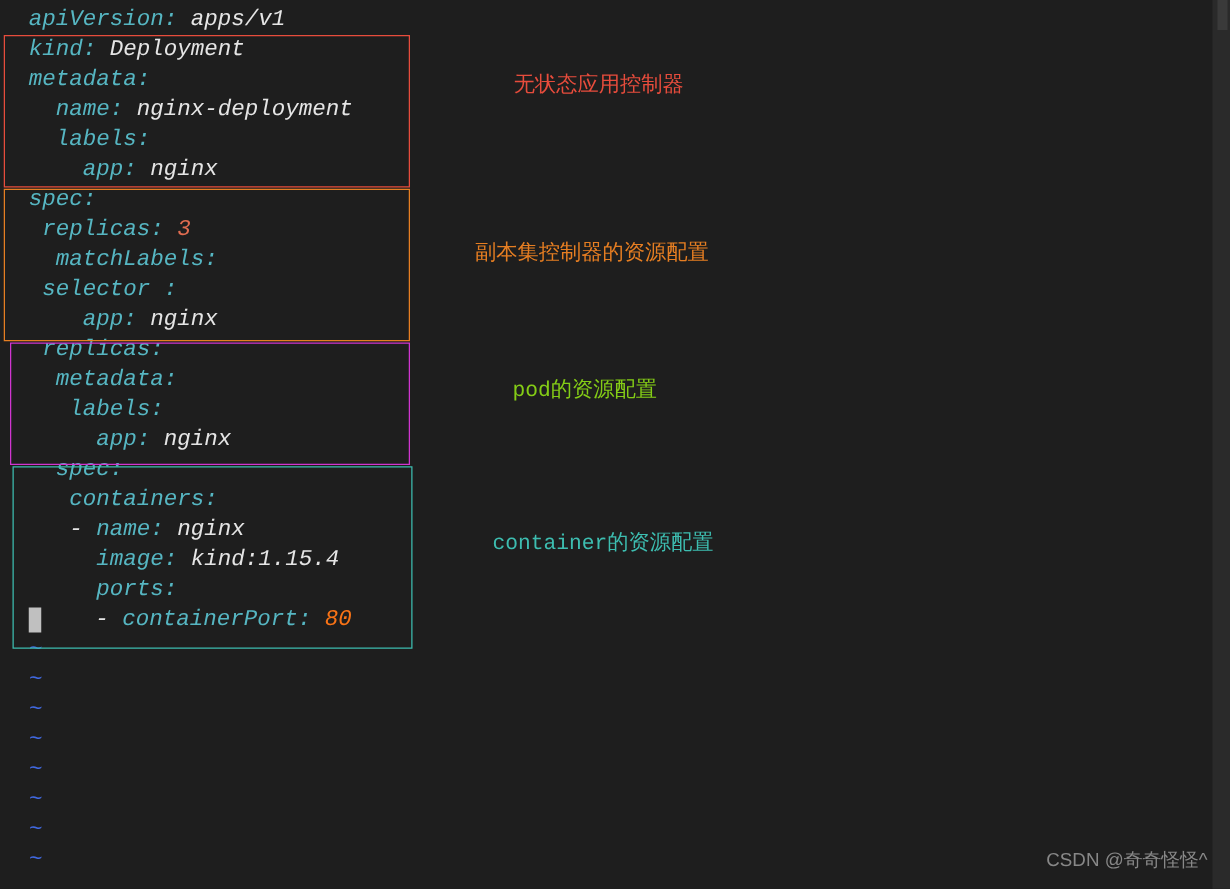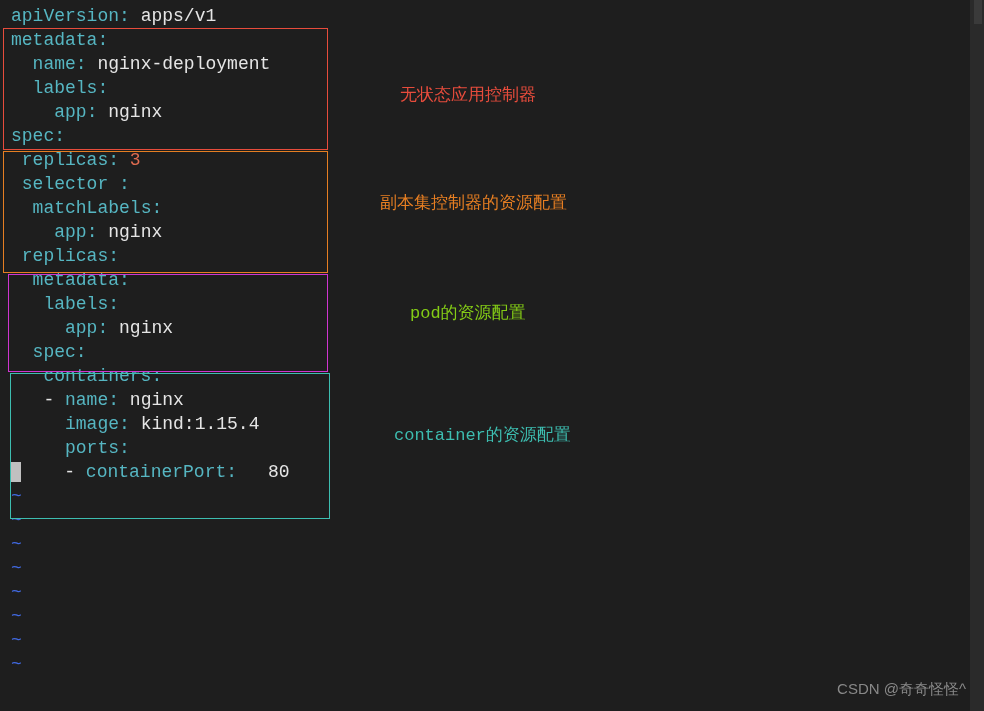--- a/index.html
+++ b/index.html
@@ -12,32 +12,33 @@
       color: #d4d4d4;
       font-family: 'Consolas', 'Monaco', 'Courier New', monospace;
       font-size: 18px;
       line-height: 24px;
       width: 984px;
       height: 711px;
       position: relative;
       overflow: hidden;
     }
     .editor {
-      padding: 4px 0 0 11px;
+      padding: 4px 0 0 23px;
       position: relative;
+      font-style: italic;
     }
     .line {
       white-space: pre;
       height: 24px;
     }
     .key { color: #56b6c2; }
     .colon { color: #56b6c2; }
     .value { color: #e5e5e5; }
     .number { color: #e06c50; }
-    .port-number { color: #e5e5e5; margin-left: 20px; }
+    .port-number { color: #f97316; }
     .tilde { color: #4169e1; }
     .cursor {
       background: #c0c0c0;
       color: #1e1e1e;
       display: inline-block;
       width: 10px;
       height: 20px;
       vertical-align: text-bottom;
     }
     .box {
@@ -81,28 +82,29 @@
       color: #888;
       font-size: 15px;
       font-family: sans-serif;
     }
   </style>
 </head>
 <body>
 
 <div class="editor">
   <div class="line"><span class="key">apiVersion</span><span class="colon">:</span> <span class="value">apps/v1</span></div>
+  <div class="line"><span class="key">kind</span><span class="colon">:</span> <span class="value">Deployment</span></div>
   <div class="line"><span class="key">metadata</span><span class="colon">:</span></div>
   <div class="line">  <span class="key">name</span><span class="colon">:</span> <span class="value">nginx-deployment</span></div>
   <div class="line">  <span class="key">labels</span><span class="colon">:</span></div>
   <div class="line">    <span class="key">app</span><span class="colon">:</span> <span class="value">nginx</span></div>
   <div class="line"><span class="key">spec</span><span class="colon">:</span></div>
   <div class="line"> <span class="key">replicas</span><span class="colon">:</span> <span class="number">3</span></div>
+  <div class="line">  <span class="key">matchLabels</span><span class="colon">:</span></div>
   <div class="line"> <span class="key">selector </span><span class="colon">:</span></div>
-  <div class="line">  <span class="key">matchLabels</span><span class="colon">:</span></div>
   <div class="line">    <span class="key">app</span><span class="colon">:</span> <span class="value">nginx</span></div>
   <div class="line"> <span class="key">replicas</span><span class="colon">:</span></div>
   <div class="line">  <span class="key">metadata</span><span class="colon">:</span></div>
   <div class="line">   <span class="key">labels</span><span class="colon">:</span></div>
   <div class="line">     <span class="key">app</span><span class="colon">:</span> <span class="value">nginx</span></div>
   <div class="line">  <span class="key">spec</span><span class="colon">:</span></div>
   <div class="line">   <span class="key">containers</span><span class="colon">:</span></div>
   <div class="line">   <span class="value">- </span><span class="key">name</span><span class="colon">:</span> <span class="value">nginx</span></div>
   <div class="line">     <span class="key">image</span><span class="colon">:</span> <span class="value">kind:1.15.4</span></div>
   <div class="line">     <span class="key">ports</span><span class="colon">:</span></div>
@@ -115,21 +117,21 @@
   <div class="line tilde">~</div>
   <div class="line tilde">~</div>
   <div class="line tilde">~</div>
 </div>
 
 <div class="box box-red" style="left:3px; top:28px; width:325px; height:122px;"></div>
 <div class="box box-orange" style="left:3px; top:151px; width:325px; height:122px;"></div>
 <div class="box box-magenta" style="left:8px; top:274px; width:320px; height:98px;"></div>
 <div class="box box-cyan" style="left:10px; top:373px; width:320px; height:146px;"></div>
 
-<div class="annotation ann-red" style="left:400px; top:58px;margin-top:26px;">无状态应用控制器</div>
+<div class="annotation ann-red" style="left:411px; top:58px;">无状态应用控制器</div>
 <div class="annotation ann-orange" style="left:380px; top:192px;">副本集控制器的资源配置</div>
 <div class="annotation ann-magenta" style="left:410px; top:302px;">pod的资源配置</div>
 <div class="annotation ann-cyan" style="left:394px; top:424px;">container的资源配置</div>
 
 <div class="scrollbar">
   <div class="minimap-hint"></div>
 </div>
 
 <div class="watermark">CSDN @奇奇怪怪^</div>
 

